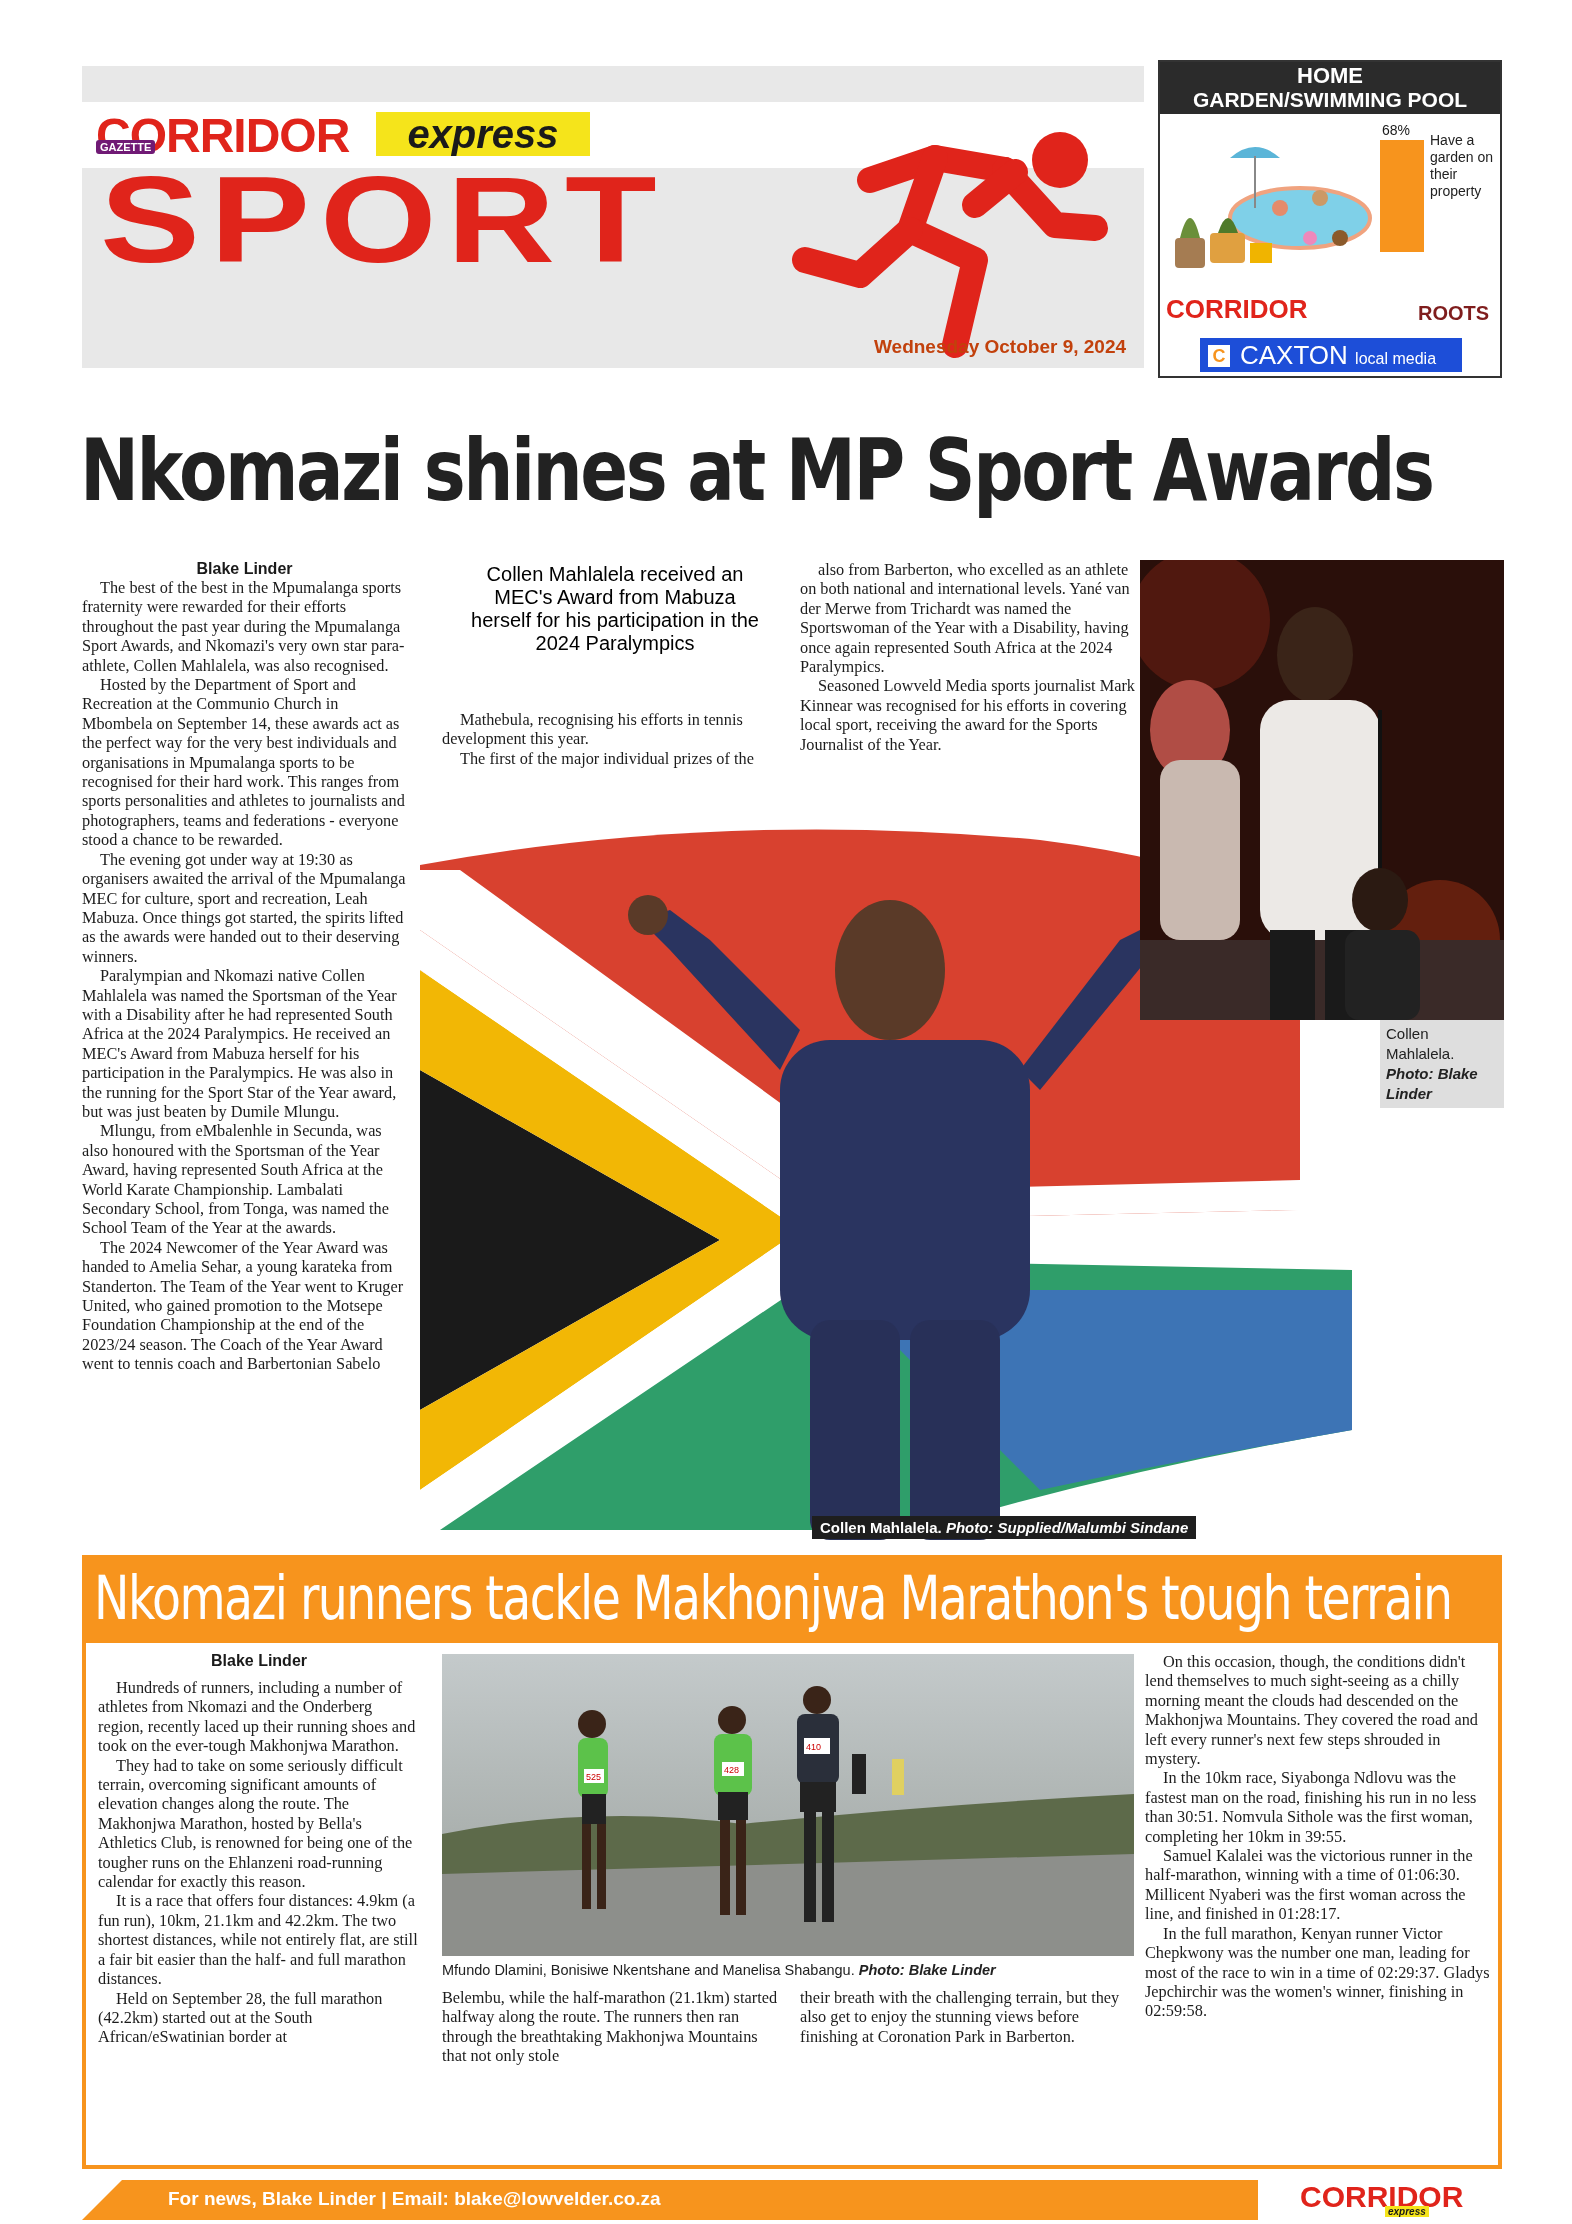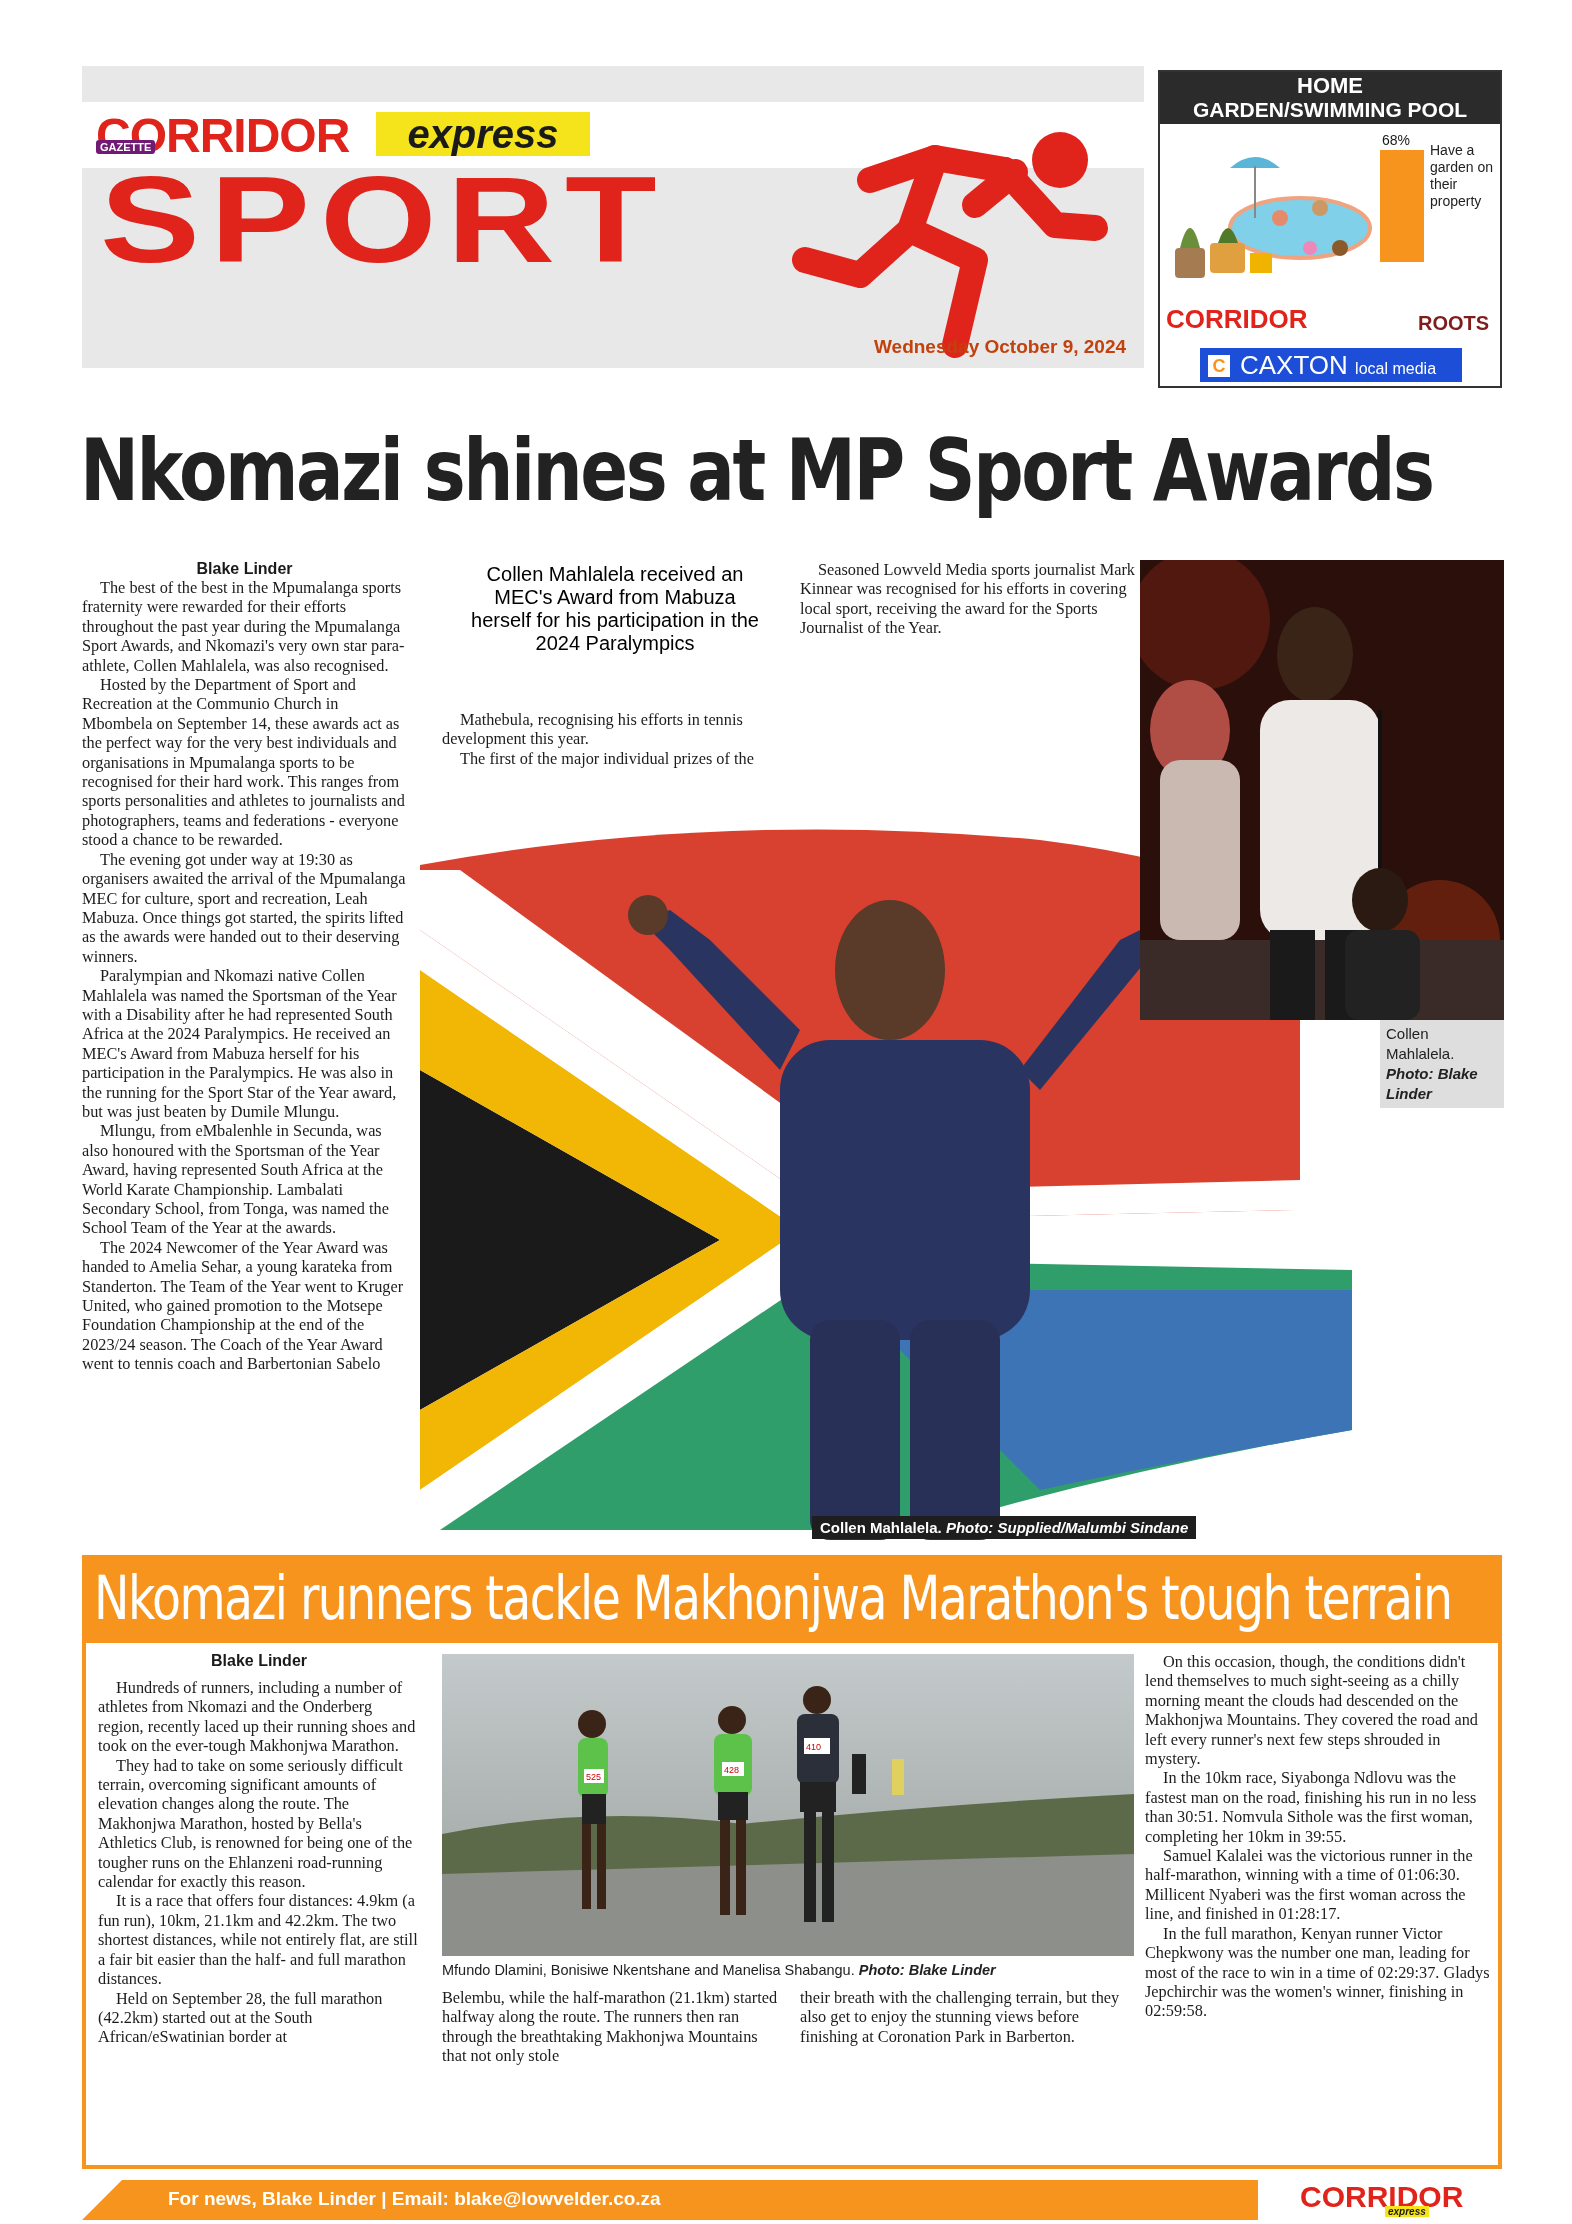--- a/index.html
+++ b/index.html
@@ -11,21 +11,21 @@
   .mast-bg { left: 82px; top: 66px; width: 1062px; height: 36px; background: #e8e8e8; }
   .mast-bg2 { left: 82px; top: 168px; width: 1062px; height: 200px; background: #e8e8e8; }
   .brand-corridor { left: 96px; top: 108px; font-family: "Liberation Sans", sans-serif; font-weight: 900; font-size: 48px; color: #e0241b; letter-spacing: -1px; }
   .brand-gazette { left: 96px; top: 140px; font-family: "Liberation Sans", sans-serif; font-size: 11px; color: #fff; background: #701a75; padding: 1px 4px; border-radius: 3px; font-weight: bold; }
   .brand-express { left: 376px; top: 112px; width: 214px; height: 44px; background: #f5e41b; font-family: "Liberation Sans", sans-serif; font-weight: 900; font-style: italic; font-size: 40px; color: #1a1a1a; text-align: center; line-height: 44px; }
   .sport-word { left: 100px; top: 158px; font-family: "Liberation Sans", sans-serif; font-weight: 900; font-size: 150px; color: #e0241b; letter-spacing: 10px; line-height: 1; transform: scaleY(0.82); transform-origin: top left; }
   .runner { left: 760px; top: 110px; width: 380px; height: 260px; }
   .date-line { left: 830px; top: 336px; font-family: "Liberation Sans", sans-serif; font-weight: bold; font-size: 19px; color: #c2410c; margin-left: 44px; }
 
   
-  .ad { left: 1158px; top: 70px; width: 344px; height: 318px; border: 2px solid #333; background: #fff; }
+  .ad { left: 1158px; top: 60px; width: 344px; height: 318px; border: 2px solid #333; background: #fff; }
   .ad-head { left: 0; top: 0; width: 100%; height: 52px; background: #2b2b2b; color: #fff; text-align: center; font-family: "Liberation Sans", sans-serif; font-weight: bold; }
   .ad-home { font-size: 22px; line-height: 24px; padding-top: 2px; }
   .ad-garden { font-size: 21px; line-height: 24px; }
   .ad-pct { left: 222px; top: 60px; font-family: "Liberation Sans", sans-serif; font-size: 14px; }
   .ad-bar { left: 220px; top: 78px; width: 44px; height: 112px; background: #f7941d; }
   .ad-bartext { left: 270px; top: 70px; width: 70px; font-family: "Liberation Sans", sans-serif; font-size: 14px; line-height: 17px; color: #222; }
   .ad-illus { left: 10px; top: 76px; width: 205px; height: 140px; }
   .ad-corridor { left: 6px; top: 232px; font-family: "Liberation Sans", sans-serif; font-weight: 900; color: #e0241b; font-size: 26px; }
   .ad-roots { left: 258px; top: 240px; font-family: "Liberation Sans", sans-serif; font-weight: bold; font-size: 20px; color: #7f1d1d; }
   .ad-caxton { left: 40px; top: 276px; width: 262px; height: 34px; background: #1d4ed8; color: #fff; font-family: "Liberation Sans", sans-serif; font-size: 26px; line-height: 34px; padding-left: 40px; }
@@ -139,20 +139,21 @@
 </div>
 
 <div class="abs pullquote">Collen Mahlalela received an MEC's Award from Mabuza herself for his participation in the 2024 Paralympics</div>
 
 <div class="abs col2-text body-text">
   <p>Mathebula, recognising his efforts in tennis development this year.</p>
   <p>The first of the major individual prizes of the evening, Sportswoman of the Year, was given to Banele Shabangu,</p>
 </div>
 
 <div class="abs col3-text body-text">
+  <p>also from Barberton, who excelled as an athlete on both national and international levels. Yané van der Merwe from Trichardt was named the Sportswoman of the Year with a Disability, having once again represented South Africa at the 2024 Paralympics.</p>
   <p>Seasoned Lowveld Media sports journalist Mark Kinnear was recognised for his efforts in covering local sport, receiving the award for the Sports Journalist of the Year.</p>
 </div>
 
 <svg class="abs flag-photo" viewBox="0 0 932 770">
   <rect width="932" height="770" fill="#ffffff"></rect>
 
   <path d="M0 90 Q300 30 630 60 Q800 90 932 130 L932 660 Q700 700 500 760 L20 760 Q0 500 0 90 Z" fill="#ffffff"></path>
   <path d="M0 95 Q300 40 620 70 Q780 90 880 140 L880 440 L420 460 L0 200 Z" fill="#d8412f"></path>
   <path d="M0 300 L300 470 L0 640 Z" fill="#1a1a1a"></path>
   <path d="M0 200 L380 460 L0 720 L0 640 L300 470 L0 300 Z" fill="#f2b705"></path>

